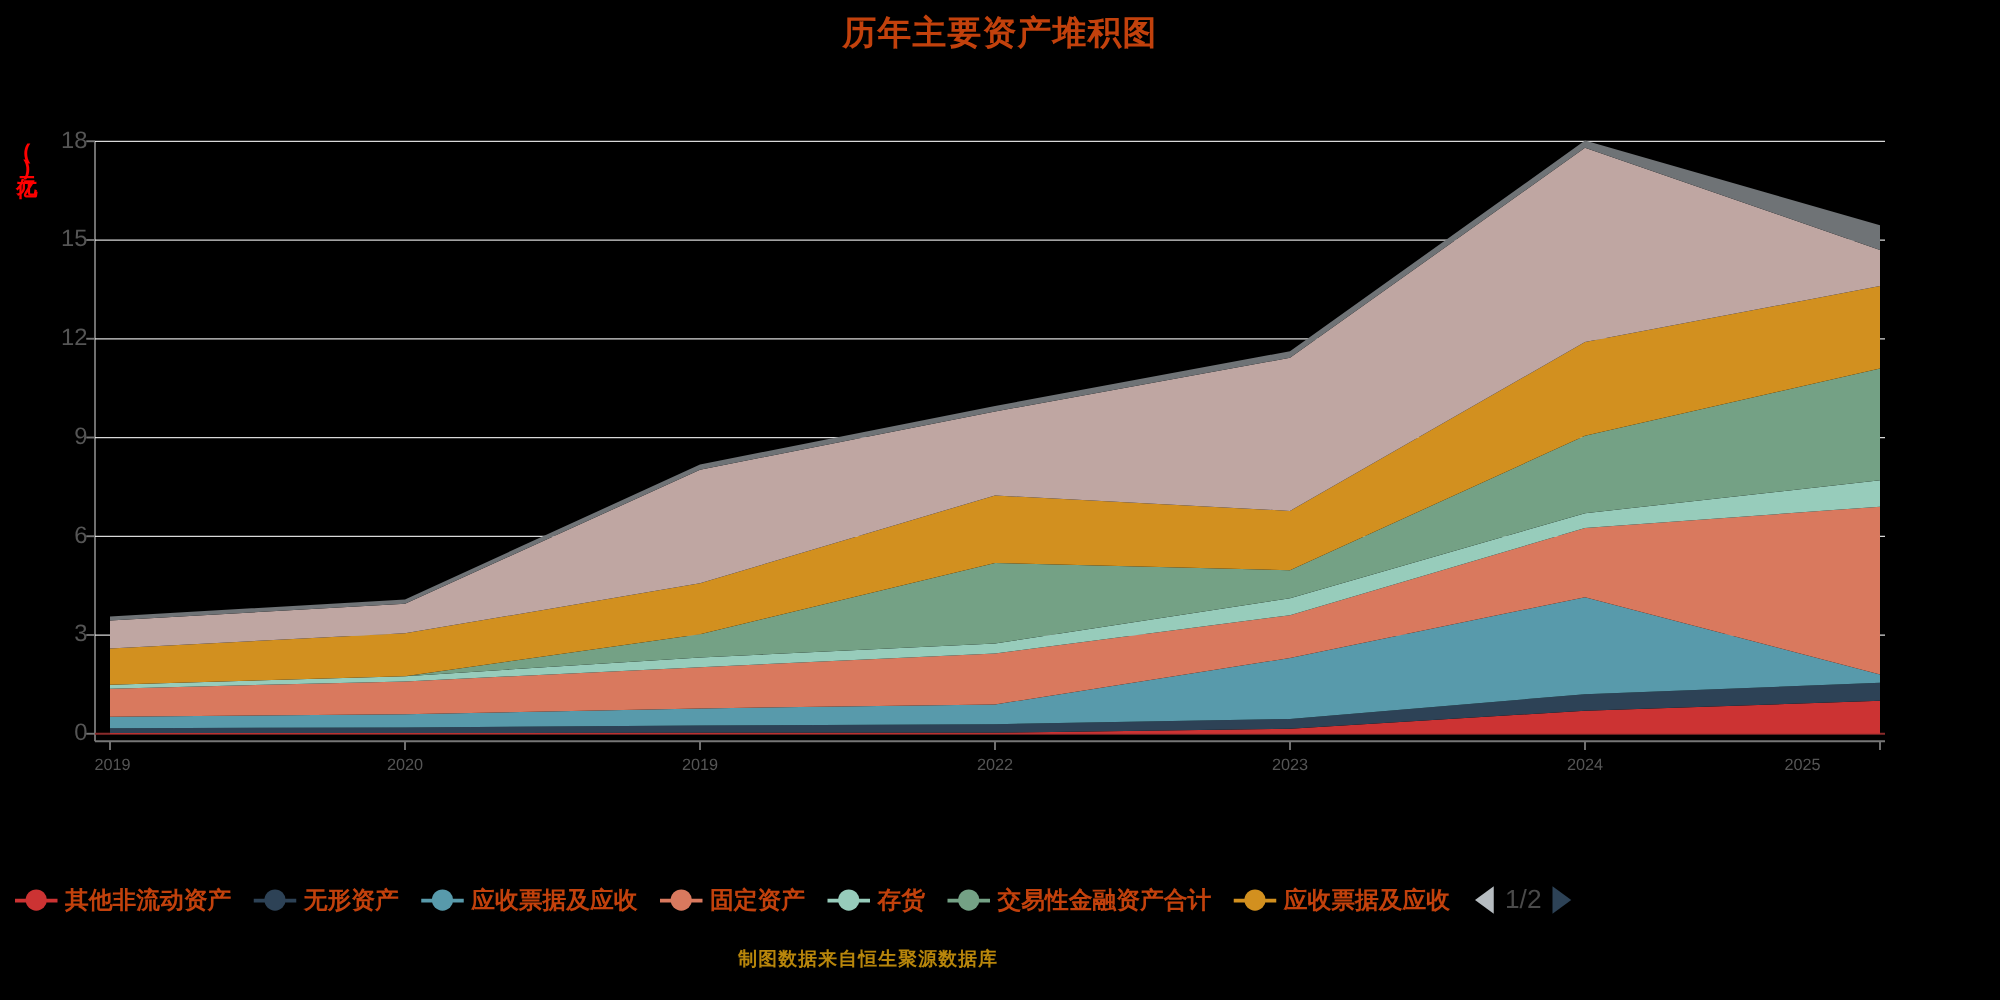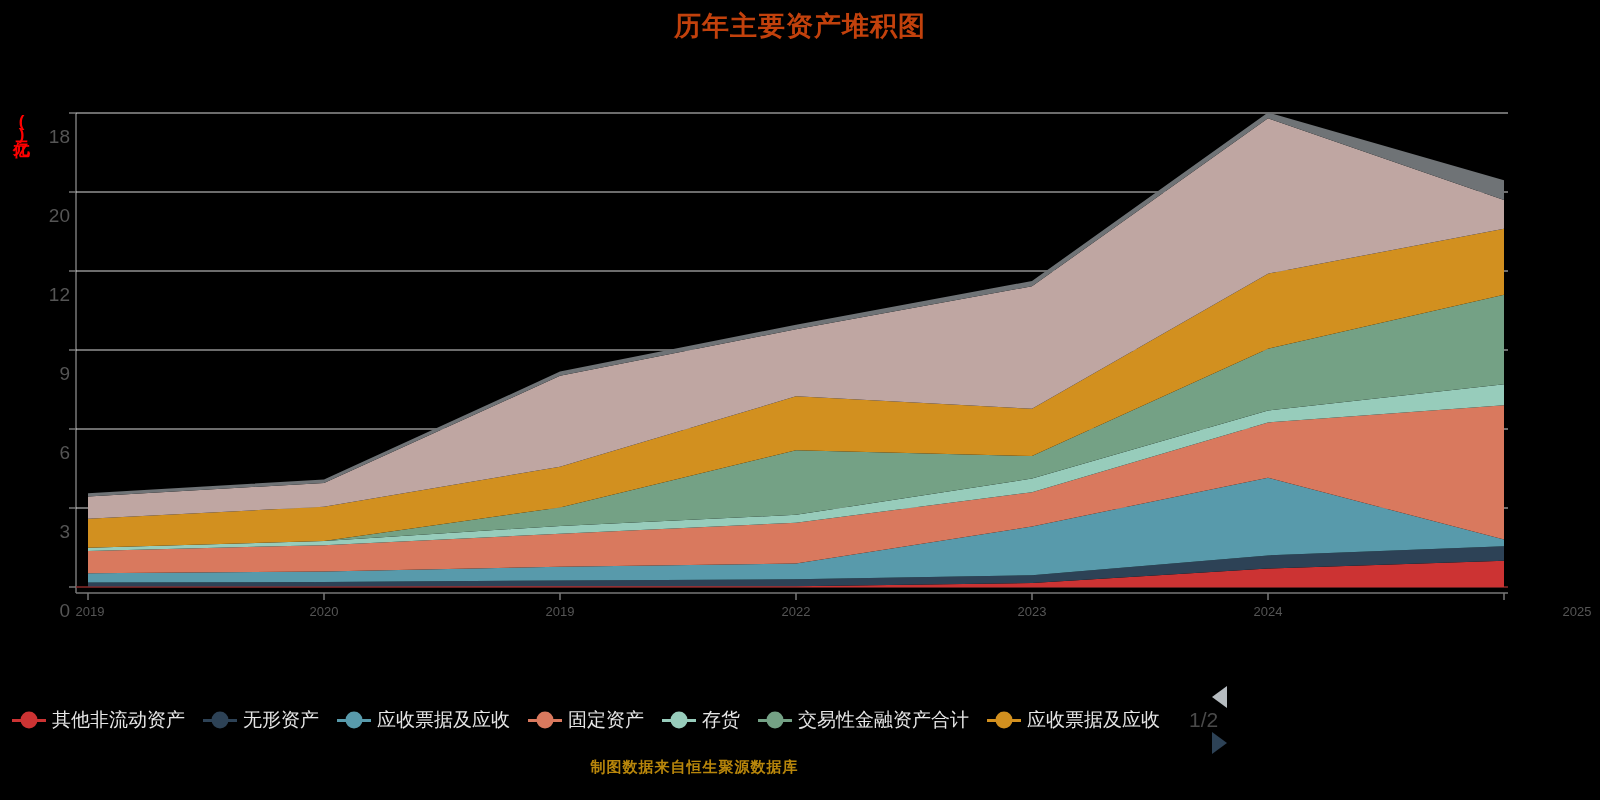--- a/index.html
+++ b/index.html
@@ -15,41 +15,41 @@
   .plot svg{display:block;}
 
   .ylabel{
     position:absolute;left:10px;top:112px;
     font-size:17px;color:#ff0000;font-weight:bold;
     writing-mode:vertical-rl;text-orientation:upright;letter-spacing:-2px;
   }
 
   .ytick{
     position:absolute;right:0;transform:translateY(-50%);
-    font-size:19px;color:#555;text-align:right;width:60px;margin-top:24px;
+    font-size:19px;color:#555;text-align:right;width:60px;
   }
   .yticks{position:absolute;left:10px;top:100px;width:60px;height:500px;}
 
   .xticks{position:absolute;left:0;top:600px;width:1600px;height:30px;}
   .xtick{position:absolute;transform:translateX(-50%);font-size:13px;color:#555;top:4px;}
 
   .legend{
     position:absolute;left:0;top:698px;width:1600px;height:44px;
     display:flex;align-items:center;justify-content:flex-start;gap:0px;padding-left:12px;
     box-sizing:border-box;
   }
   .legend-item{display:flex;align-items:center;margin-right:18px;white-space:nowrap;}
   .legend-line{width:34px;height:3px;position:relative;display:inline-block;}
   .legend-dot{
     position:absolute;left:50%;top:50%;transform:translate(-50%,-50%);
     width:17px;height:17px;border-radius:50%;
   }
-  .legend-label{font-size:19px;color:#e5e5e5;margin-left:6px;font-weight:normal;}
+  .legend-label{font-size:19px;color:#c2410c;margin-left:6px;font-weight:bold;}
 
-  .pager{display:flex;align-items:flex-end;margin-left:2px;flex-direction:column;}
+  .pager{display:flex;align-items:center;margin-left:2px;}
   .arrow-l,.arrow-r{width:0;height:0;border-top:11px solid transparent;border-bottom:11px solid transparent;}
   .arrow-l{border-right:15px solid #b6bcc0;}
   .arrow-r{border-left:15px solid #2d4256;}
   .pager-text{font-size:21px;color:#4a4a4a;margin:0 9px;}
 
   .footer{
     position:absolute;left:0;top:758px;width:1389px;text-align:center;
     font-size:15px;color:#b8860b;font-weight:bold;letter-spacing:1px;
   }
 </style>
@@ -61,21 +61,21 @@
   <div class="chart-title">历年主要资产堆积图</div>
 
   <div class="ylabel">(亿元)</div>
 
   <div class="yticks">
       <div class="ytick" style="top: 487px;">0</div>
       <div class="ytick" style="top: 408px;">3</div>
       <div class="ytick" style="top: 329px;">6</div>
       <div class="ytick" style="top: 250px;">9</div>
       <div class="ytick" style="top: 171px;">12</div>
-      <div class="ytick" style="top: 92px;">20</div>
+      <div class="ytick" style="top: 92px;">15</div>
       <div class="ytick" style="top: 13px;">18</div>
     </div>
 
   <div class="plot">
     <svg id="plot-svg" width="1600" height="500" viewBox="0 0 1600 500">
         <line x1="76" x2="76" y1="13" y2="493" stroke="#777" stroke-width="1.5"></line>
         <line x1="76" x2="1508" y1="487" y2="487" stroke="#8a2b2b" stroke-width="1.5" opacity="1"></line>
         <line x1="69" x2="76" y1="487" y2="487" stroke="#777" stroke-width="1.5"></line>
         <line x1="76" x2="1508" y1="408" y2="408" stroke="#ffffff" stroke-width="1" opacity="0.85"></line>
         <line x1="69" x2="76" y1="408" y2="408" stroke="#777" stroke-width="1.5"></line>
@@ -109,21 +109,21 @@
       </svg>
   </div>
 
   <div class="xticks">
       <div class="xtick" style="left: 90px;">2019</div>
       <div class="xtick" style="left: 324px;">2020</div>
       <div class="xtick" style="left: 560px;">2019</div>
       <div class="xtick" style="left: 796px;">2022</div>
       <div class="xtick" style="left: 1032px;">2023</div>
       <div class="xtick" style="left: 1268px;">2024</div>
-      <div class="xtick" style="left: 1577px;">2025</div>
+      <div class="xtick" style="left: 1442px;">2025</div>
     </div>
 
   <div class="legend">
     <div id="legend-items" style="display:flex;align-items:center;">
         <div class="legend-item">
           <span class="legend-line" style="background: rgb(204, 51, 51);">
             <span class="legend-dot" style="background: rgb(204, 51, 51);"></span>
           </span>
           <span class="legend-label">其他非流动资产</span>
         </div>

